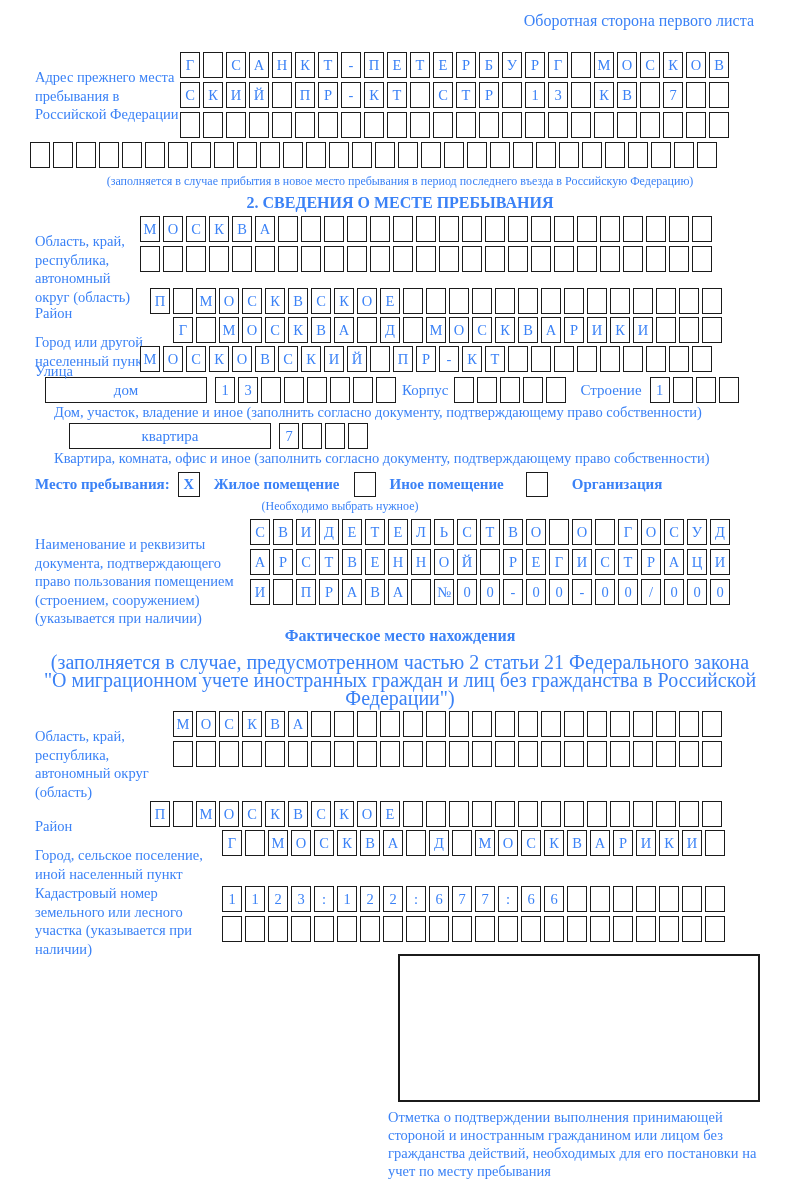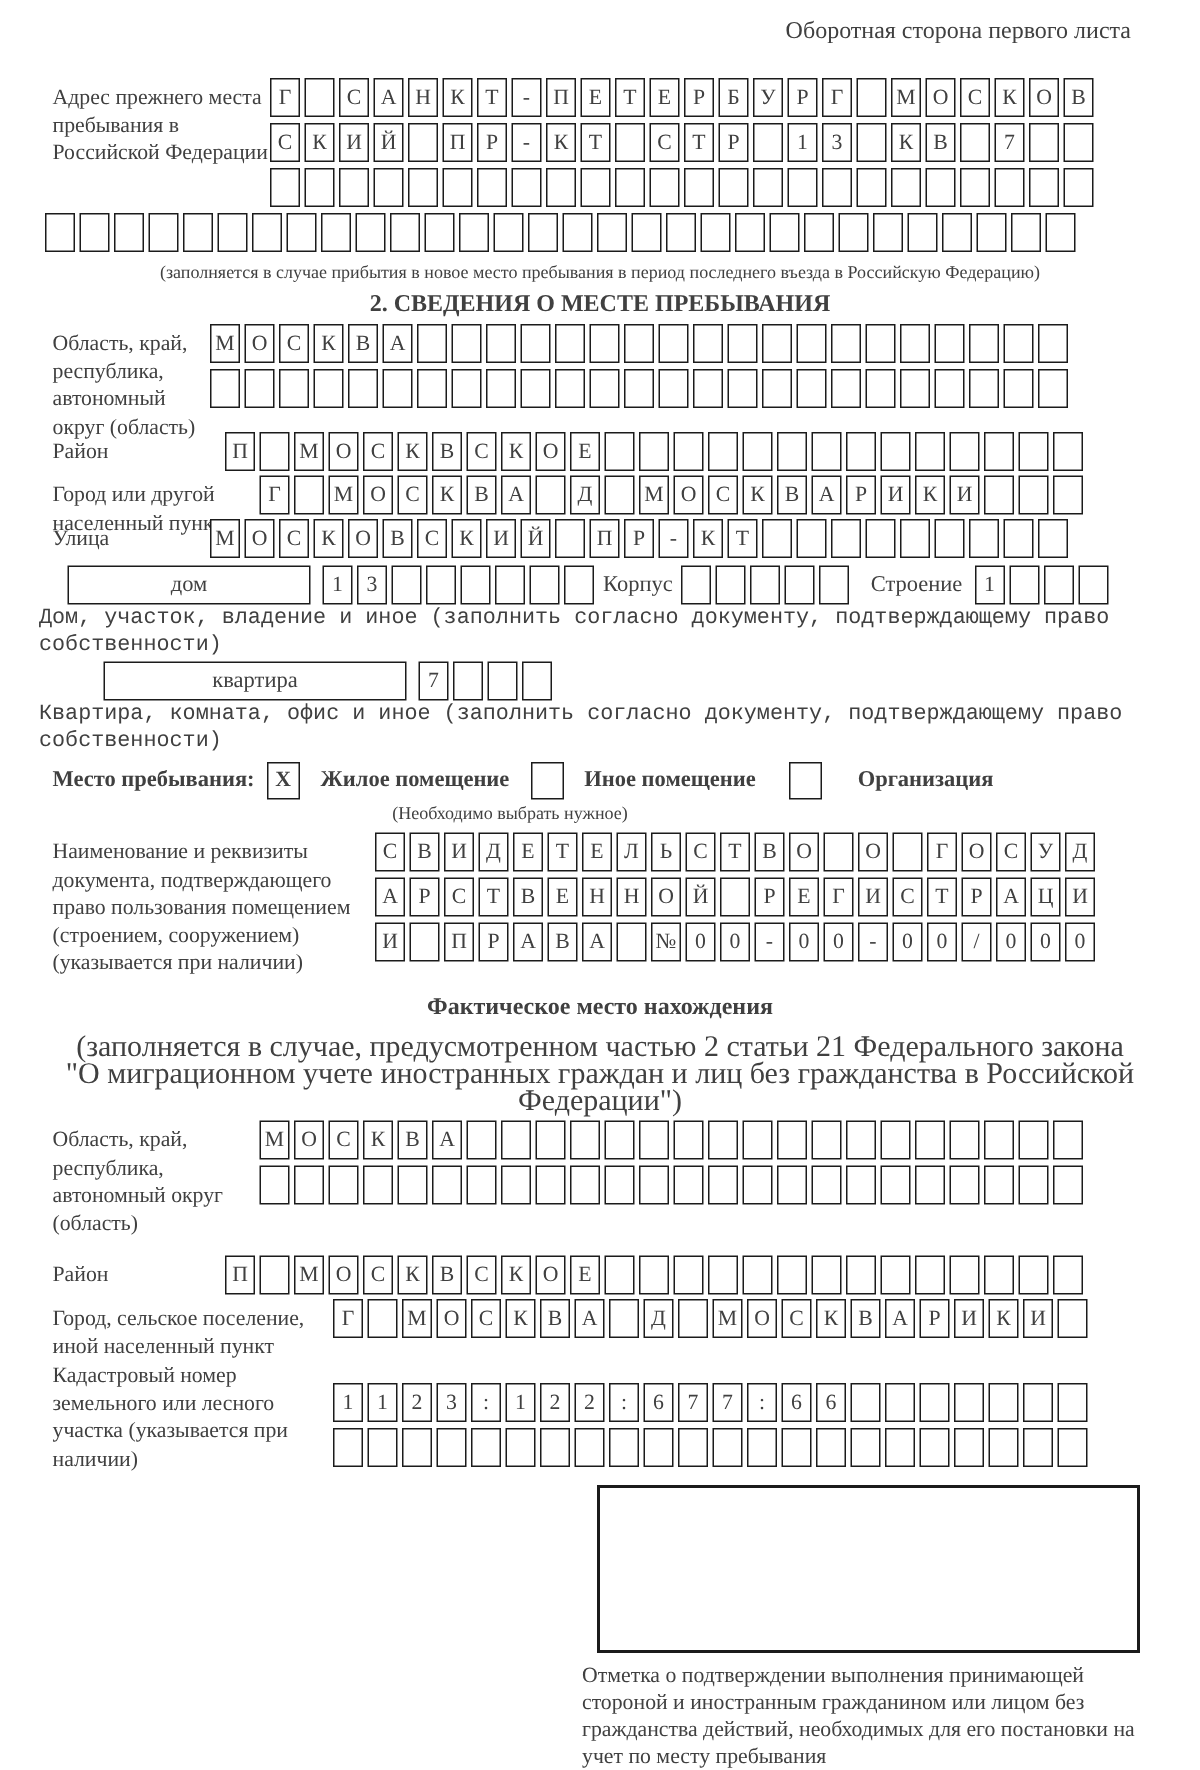--- a/index.html
+++ b/index.html
@@ -1,24 +1,24 @@
 <!DOCTYPE html>
 <html><head>
 <meta charset="utf-8">
 <style>
   html,body { margin:0; padding:0; background:#fff; }
   .page {
-    width:800px; height:1180px; background:#ffffff; color:#404040;
+    width:800px; height:1180px; background:#ffffff; color:#3b82f6;
     font-family:"Liberation Serif", serif;
     display:flex; flex-direction:column; overflow:hidden; position:relative;
   }
   .top-note { margin:12px 46px 0 0; text-align:right; font-size:16px; }
 
   .grp { position:relative; flex:0 0 auto; }
-  .lbl { position:absolute; left:35px; top:4px; font-size:14.5px; line-height:18.5px; }
+  .lbl { position:absolute; left:35px; top:16px; font-size:14.5px; line-height:18.5px; }
   .cells-area { display:flex; flex-direction:column; }
   .cells-row { display:flex; gap:3px; margin-bottom:4px; }
   .cell {
     flex:0 0 auto; width:18px; height:24px; border:1.5px solid #1b1b1b;
     display:flex; align-items:center; justify-content:center;
     font-size:14.5px; line-height:1; background:#fff;
   }
   .center-note { text-align:center; font-size:12px; line-height:18px; }
   .sec-title { text-align:center; font-weight:bold; font-size:16px; margin-top:2px; line-height:22px; }
 
@@ -38,21 +38,21 @@
   .h-row    { height:29px; }
   .h-doc    { height:96px; }
   .h-factobl{ height:90px; }
   .h-kad    { height:80px; }
 
   .inline-row { display:flex; align-items:center; font-size:15px; }
   .wide-box {
     border:1.5px solid #1b1b1b; height:24px; display:flex; align-items:center;
     justify-content:center; font-size:15px; background:#fff;
   }
-  .note-left { margin-left:26px; font-size:14.5px; line-height:18px;font-family:Liberation Mono, monospace; }
+  .note-left { margin-left:54px; font-size:14.5px; line-height:18px; }
   .checkbox {
     width:20px; height:23px; border:1.5px solid #1b1b1b; display:flex;
     align-items:center; justify-content:center; font-size:14.5px; background:#fff;
   }
   .stamp-box {
     margin:6px 0 0 398px; width:358px; height:170px;
     border:2px solid #1b1b1b; background:#fff;
   }
   .stamp-caption { margin:6px 0 0 388px; width:382px; text-align:left;
     font-size:14.5px; line-height:18px; }

